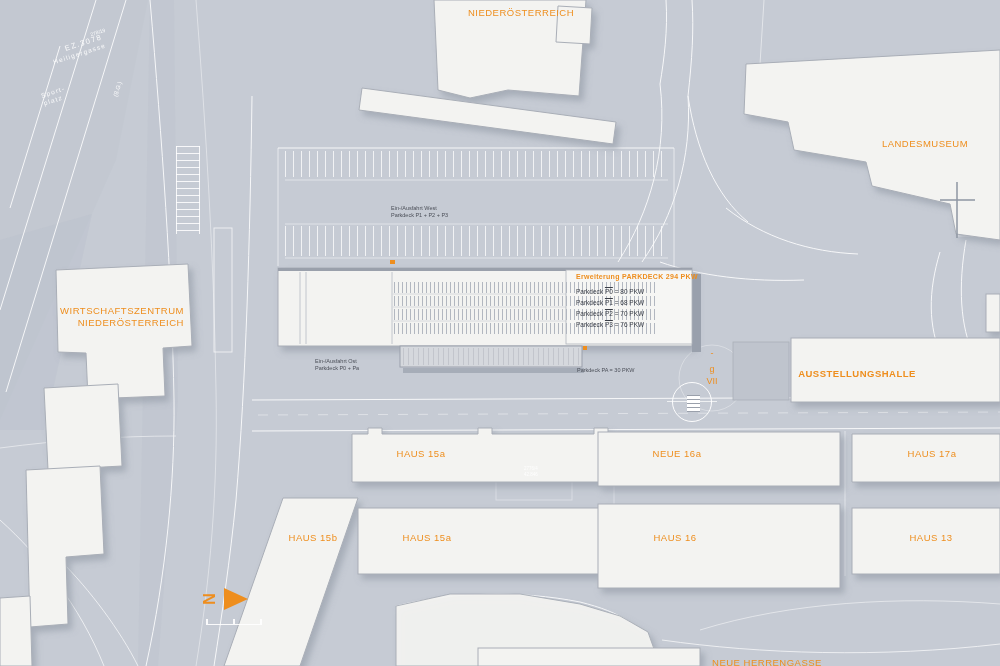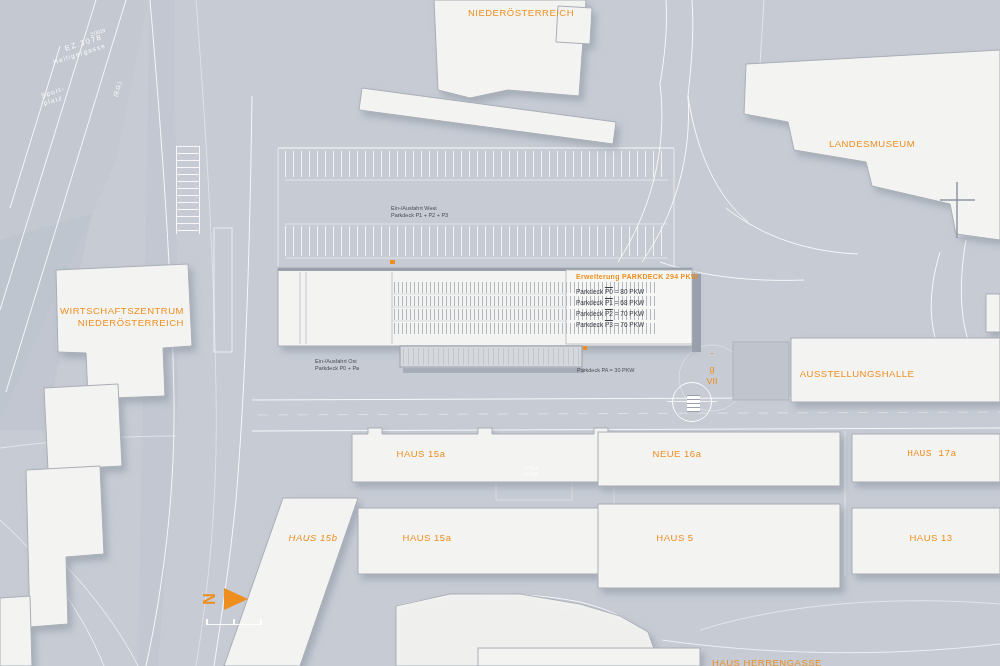--- a/index.html
+++ b/index.html
@@ -157,34 +157,34 @@
   <div class="ticks ticks-white abs" style="left:285px;top:151px;width:384px;height:26px;"></div>
   <div class="ticks ticks-white abs" style="left:285px;top:226px;width:384px;height:30px;"></div>
   <div class="ticks ticks-gray abs" style="left:394px;top:282px;width:264px;height:11px;"></div>
   <div class="ticks ticks-gray abs" style="left:394px;top:296px;width:264px;height:10px;"></div>
   <div class="ticks ticks-gray abs" style="left:394px;top:309px;width:264px;height:11px;"></div>
   <div class="ticks ticks-gray abs" style="left:394px;top:323px;width:264px;height:11px;"></div>
   <div class="ticks ticks-light abs" style="left:403px;top:348px;width:176px;height:17px;"></div>
   <div class="ticks ladder abs" style="left:176px;top:146px;width:22px;height:88px;"></div>
 
   <div class="lbl-o" style="left:521px;top:12px;">NIEDERÖSTERREICH</div>
-  <div class="lbl-o" style="left:872px;top:143px;">LANDESMUSEUM</div>
+  <div class="lbl-o" style="left:925px;top:143px;">LANDESMUSEUM</div>
   <div class="lbl-o lbl-o2" style="left:122px;top:305px;">
     <div>WIRTSCHAFTSZENTRUM</div>
     <div>NIEDERÖSTERREICH</div>
   </div>
-  <div class="lbl-o" style="left:857px;top:373px;">AUSSTELLUNGSHALLE</div>
+  <div class="lbl-o" style="left:857px;top:373px;font-weight:bold;">AUSSTELLUNGSHALLE</div>
   <div class="lbl-o" style="left:421px;top:453px;">HAUS 15a</div>
   <div class="lbl-o" style="left:677px;top:453px;">NEUE 16a</div>
-  <div class="lbl-o" style="left:932px;top:453px;font-family:Liberation Mono, monospace;">HAUS 17a</div>
-  <div class="lbl-o" style="left:313px;top:537px;font-style:italic;">HAUS 15b</div>
+  <div class="lbl-o" style="left:932px;top:453px;">HAUS 17a</div>
+  <div class="lbl-o" style="left:313px;top:537px;">HAUS 15b</div>
   <div class="lbl-o" style="left:427px;top:537px;">HAUS 15a</div>
-  <div class="lbl-o" style="left:675px;top:537px;">HAUS 5</div>
+  <div class="lbl-o" style="left:675px;top:537px;">HAUS 16</div>
   <div class="lbl-o" style="left:931px;top:537px;">HAUS 13</div>
-  <div class="lbl-o" style="left:767px;top:662px;">HAUS HERRENGASSE</div>
+  <div class="lbl-o" style="left:767px;top:662px;">NEUE HERRENGASSE</div>
 
   <div class="panel-title">Erweiterung PARKDECK 294 PKW</div>
   <div class="panel-row" style="top:288px;">
     <span>Parkdeck </span><span class="code">P0</span><span> = 80 PKW</span>
   </div>
   <div class="panel-row" style="top:299px;">
     <span>Parkdeck </span><span class="code">P1</span><span> = 68 PKW</span>
   </div>
   <div class="panel-row" style="top:310px;">
     <span>Parkdeck </span><span class="code">P2</span><span> = 70 PKW</span>

